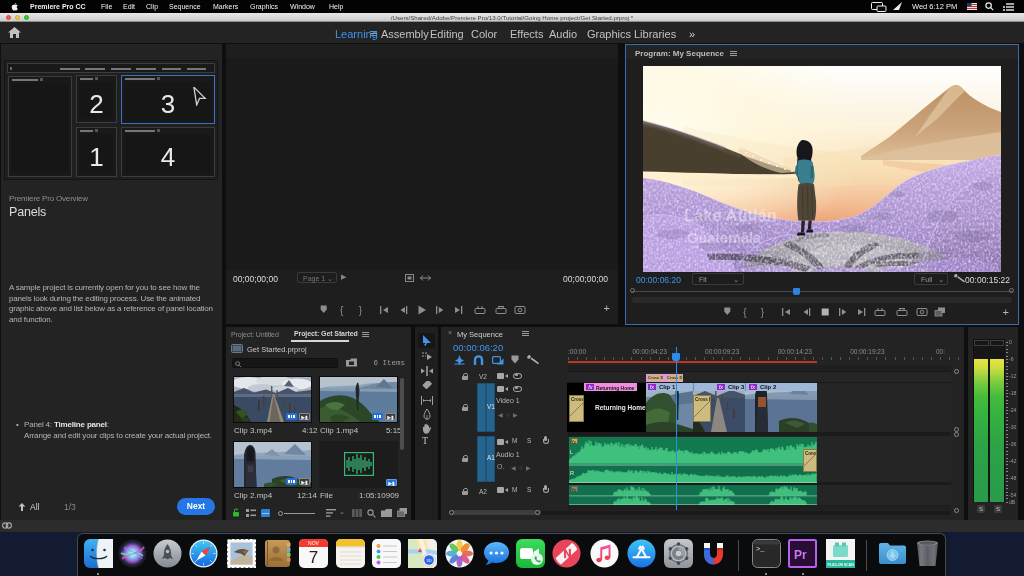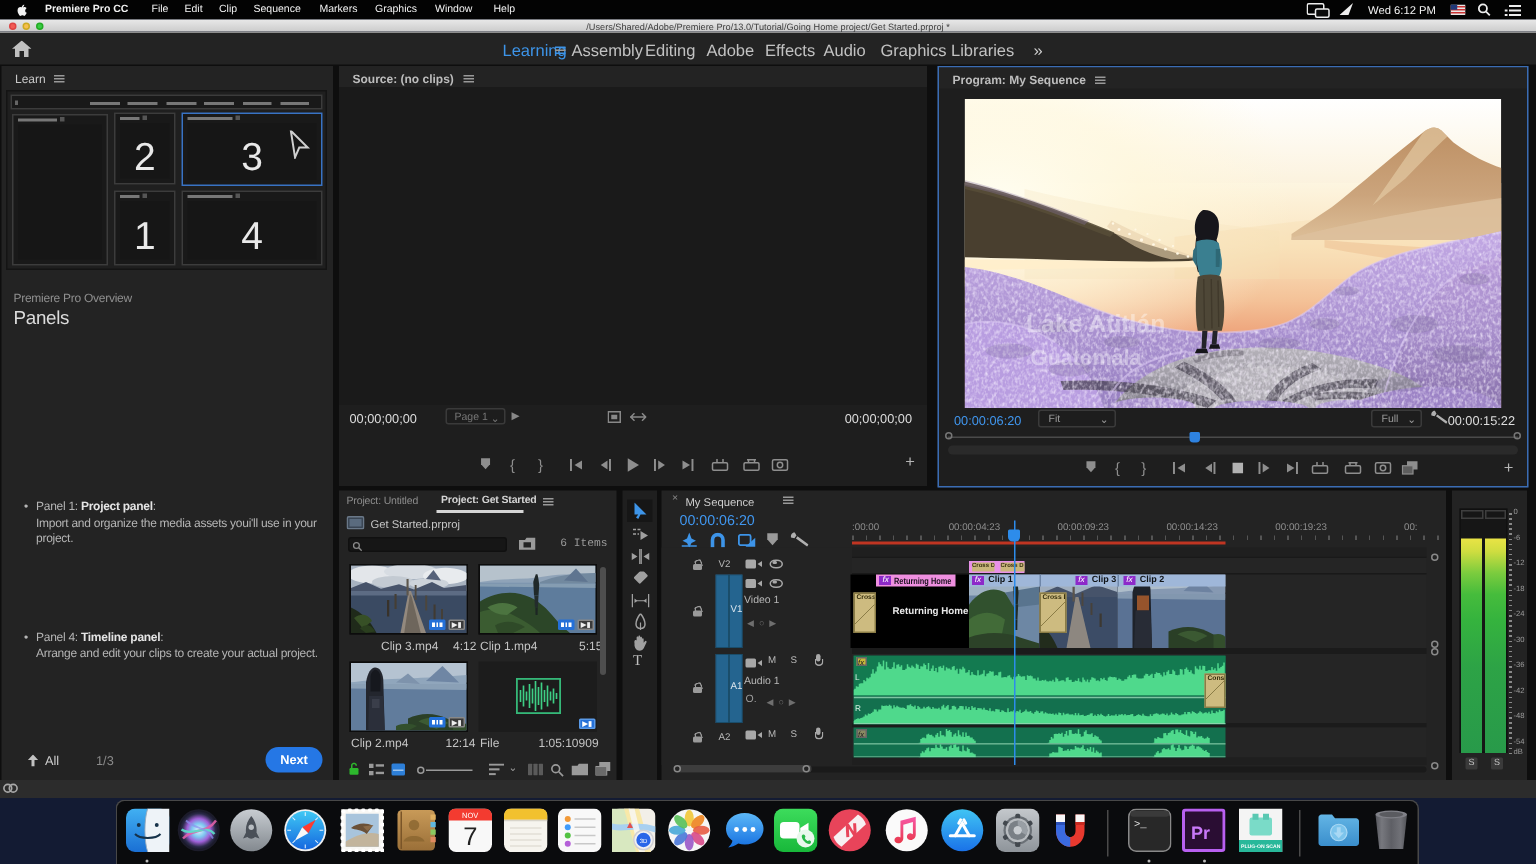--- a/index.html
+++ b/index.html
@@ -124,32 +124,29 @@
 <div id="appbg"></div>
 
 <div id="toolbar">
   <svg style="position:absolute;left:8px;top:5px;" width="13" height="12" viewBox="0 0 13 12">
       <path d="M6.5 0 L13 5.5 L11 5.5 L11 11 L8 11 L8 7 L5 7 L5 11 L2 11 L2 5.5 L0 5.5 Z" fill="#c0c0c0"></path>
     </svg>
   <div class="wstab" style="left:335px;color:#3d94e8;">Learning</div>
   <div class="hamb" style="position:absolute;left:364px;top:9px;border-color:#3d94e8;"></div>
   <div class="wstab" style="left:381px;">Assembly</div>
   <div class="wstab" style="left:430px;">Editing</div>
-  <div class="wstab" style="left:471px;">Adobe</div>
+  <div class="wstab" style="left:471px;">Color</div>
   <div class="wstab" style="left:510px;">Effects</div>
   <div class="wstab" style="left:549px;">Audio</div>
   <div class="wstab" style="left:587px;">Graphics</div>
   <div class="wstab" style="left:634px;">Libraries</div>
   <div class="wstab" style="left:689px;color:#d0d0d0;">»</div>
 </div>
 
 <div id="learn" class="panel" style="left:1px;top:44px;width:221px;height:476px;">
-  <div class="phead">
-      <span class="t">Learn<span class="hamb"></span></span>
-    </div>
 
   <div style="position:absolute;left:3px;top:16px;width:214px;height:120px;background:#1f1f1f;border:1px solid #141414;"></div>
   <div class="mini" style="left:6px;top:19px;width:208px;height:10px;">
     <div class="dot" style="left:2px;top:3px;width:2px;height:3px;background:#666;"></div>
     <div class="bar" style="left:52px;top:4px;width:20px;"></div>
     <div class="bar" style="left:77px;top:4px;width:20px;"></div>
     <div class="bar" style="left:103px;top:4px;width:20px;"></div>
     <div class="bar" style="left:128px;top:4px;width:20px;"></div>
     <div class="bar" style="left:154px;top:4px;width:19px;"></div>
     <div class="bar" style="left:179px;top:4px;width:19px;"></div>
@@ -182,35 +179,32 @@
   </div>
   <div class="mini" style="left:120px;top:83px;width:94px;height:50px;">
     <div class="bar" style="width:30px;"></div>
       <div class="dot" style="left:35px;"></div>
     <div style="position:absolute;left:3px;top:6px;right:3px;bottom:3px;background:#161616;"></div>
     <div class="bignum" style="top:14px;">4</div>
   </div>
 
   <div class="sec" style="top:150px;color:#8f8f8f;">Premiere Pro Overview</div>
   <div class="sec" style="top:161px;font-size:12.5px;color:#dcdcdc;">Panels</div>
-  <div class="bullet" style="top:289px;">Panel 1: <b>Project panel</b>:<br>Import and organize the media assets youi'll use in your project.</div>
+  <div class="sec" style="top:239px;width:204px;line-height:10.5px;">A sample project is currently open for you to see how the panels look during the editing process. Use the animated graphic above and list below as a reference of panel location and function.</div>
   <div class="bullet" style="top:376px;">Panel 4: <b>Timeline panel</b>:<br>Arrange and edit your clips to create your actual project.</div>
 
   <svg style="position:absolute;left:17px;top:459px;" width="8" height="8" viewBox="0 0 8 8">
       <path d="M4 0 L7.4 3.6 L5 3.6 L5 8 L3 8 L3 3.6 L0.6 3.6 Z" fill="#c2c2c2"></path>
     </svg>
     <div style="position:absolute;left:29px;top:458px;color:#cdcdcd;font-size:8.5px;">All</div>
   <div style="position:absolute;left:63px;top:458px;color:#8a8a8a;font-size:8.5px;">1/3</div>
   <div id="nextbtn">Next</div>
 </div>
 
 <div id="source" class="panel" style="left:226px;top:44px;width:392px;height:280px;background:#1e1e1e;">
-  <div class="phead" style="background:#232323;">
-      <span class="t" style="font-weight:bold;color:#bdbdbd;">Source: (no clips)<span class="hamb"></span></span>
-    </div>
   <div style="position:absolute;left:0;top:14px;width:392px;height:212px;background:#1a1a1a;"></div>
   <div style="position:absolute;left:7px;top:230px;font-size:8.5px;" class="tc-white">00;00;00;00</div>
   <div class="dropd" style="left:71px;top:228px;width:40px;height:11px;padding:2px 0 0 5px;color:#777;">Page 1 <span style="float:right;margin-right:3px;">⌄</span></div>
   <div style="position:absolute;left:115px;top:229px;color:#888;font-size:7px;">▶</div>
   <svg style="position:absolute;left:179px;top:230px;" width="9" height="8" viewBox="0 0 9 8">
       <rect x="0.5" y="0.5" width="8" height="7" fill="none" stroke="#888"></rect>
       <rect x="2.5" y="2.5" width="4" height="3" fill="#888"></rect>
     </svg>
   <svg style="position:absolute;left:194px;top:231px;" width="11" height="6" viewBox="0 0 11 6">
       <path d="M0 3 H11 M3 0.5 L0.5 3 L3 5.5 M8 0.5 L10.5 3 L8 5.5" stroke="#888" fill="none"></path>
@@ -519,21 +513,21 @@
       <path d="M2 35 C7 31 12 33 14 37 L8 42 Z" fill="#375026"></path>
       <path d="M6 42 C10 38 14 40 16 44 L10 45 Z" fill="#2a3e1e"></path>
     </svg>
     <div style="position:absolute;right:14px;bottom:2px;width:11px;height:7px;background:#2470d8;border-radius:1px;">
         <div style="position:absolute;left:2px;top:2px;width:1.5px;height:3px;background:#fff;"></div>
         <div style="position:absolute;left:4.5px;top:2px;width:1.5px;height:3px;background:#fff;"></div>
         <div style="position:absolute;left:7px;top:2px;width:1.5px;height:3px;background:#fff;"></div>
       </div>
     <div style="position:absolute;right:1px;bottom:2px;width:11px;height:7px;background:#3a3a3a;border:0.5px solid #888;border-radius:1px;color:#eee;font-size:5px;line-height:6px;text-align:center;">▶▮</div>
   </div>
-  <div style="position:absolute;left:8px;top:99px;color:#c4c4c4;font-size:8px;margin-left:20px;">Clip 3.mp4</div>
+  <div style="position:absolute;left:8px;top:99px;color:#c4c4c4;font-size:8px;">Clip 3.mp4</div>
   <div style="position:absolute;left:76px;top:99px;color:#c4c4c4;font-size:8px;">4:12</div>
 
   <div style="position:absolute;left:93px;top:49px;width:79px;height:47px;background:#101010;border:1px solid #0c0c0c;">
     <svg width="77" height="45" viewBox="0 0 77 45">
       <rect width="77" height="45" fill="#7e97b2"></rect>
       <rect width="77" height="11" fill="#b6c2cc"></rect>
       <path d="M0 11 C15 8 30 10 45 7 C55 5 65 7 77 5 L77 15 L0 15 Z" fill="#8ba0b6" opacity="0.9"></path>
       <path d="M40 11 C50 7 62 5 77 5 L77 13 L40 13 Z" fill="#72899f"></path>
       <path d="M56 10 L64 2 L72 11 Z" fill="#5f7590"></path>
       <rect y="12" width="77" height="33" fill="#5e7c9c"></rect>

